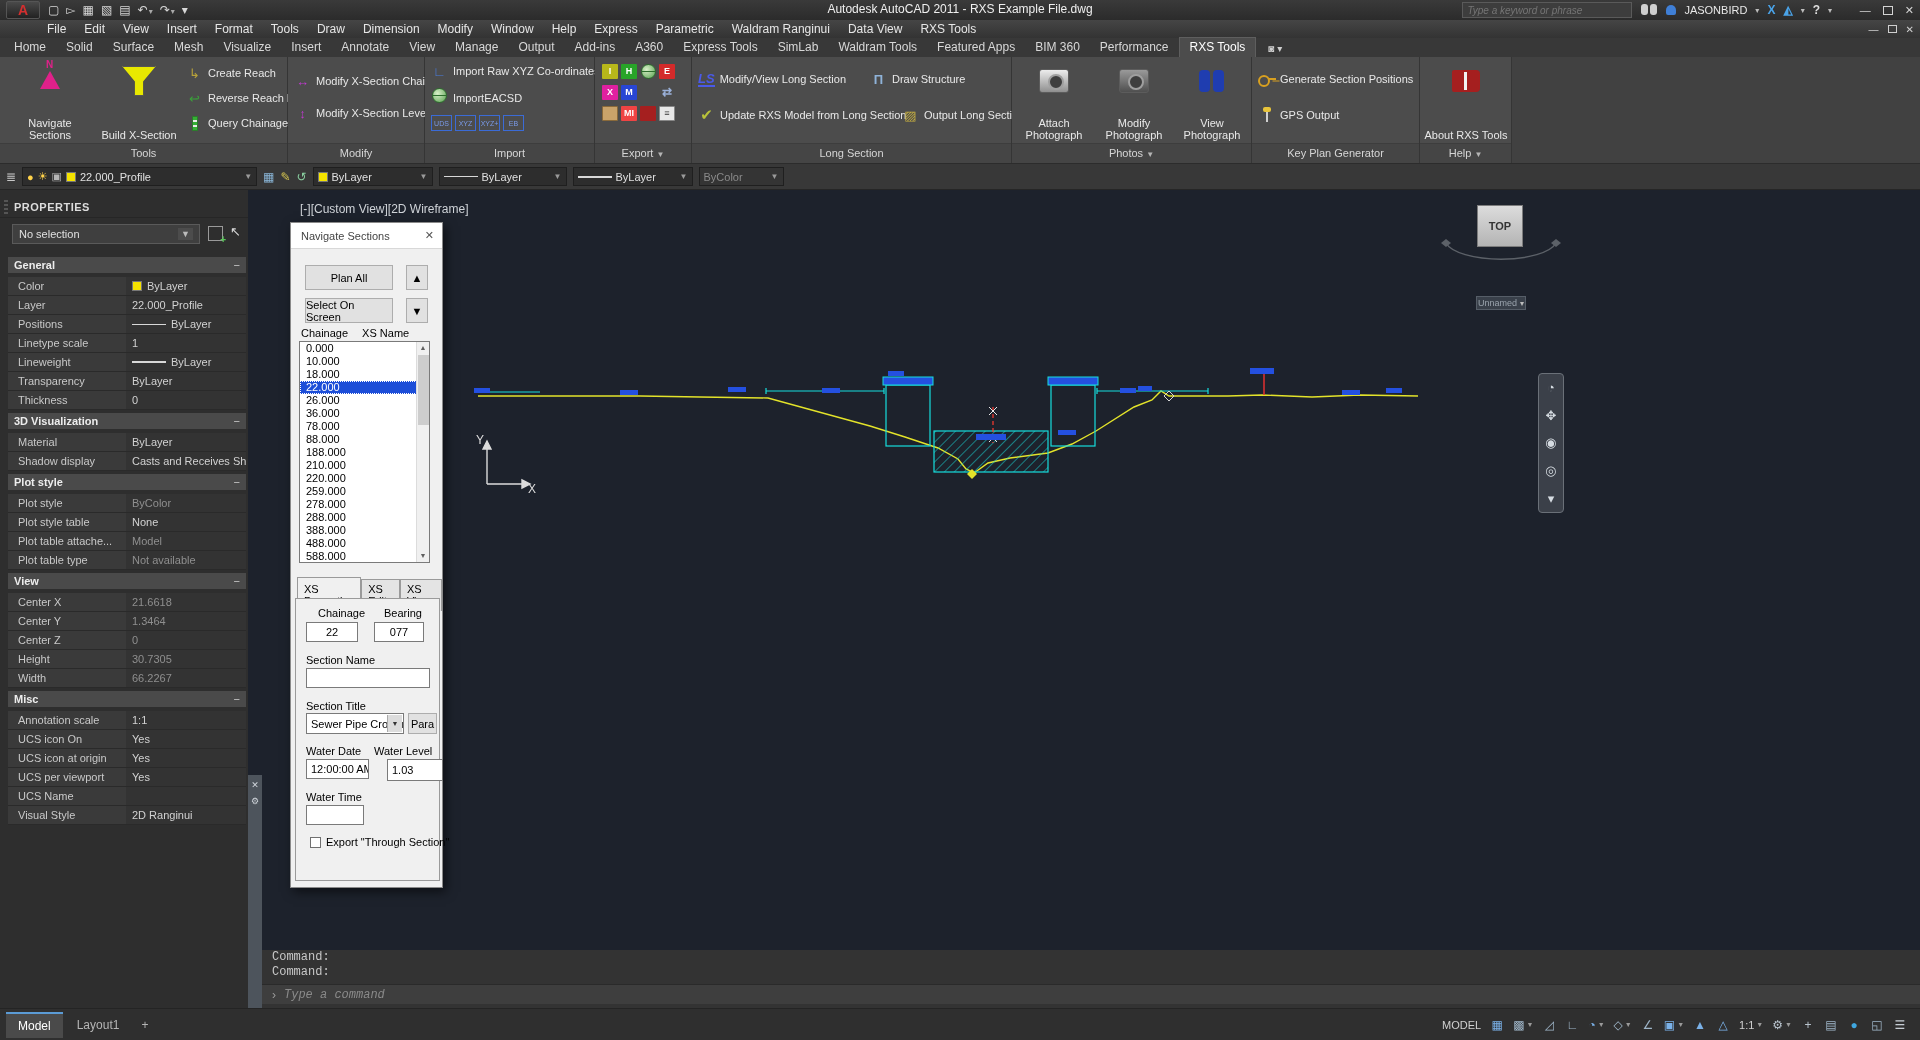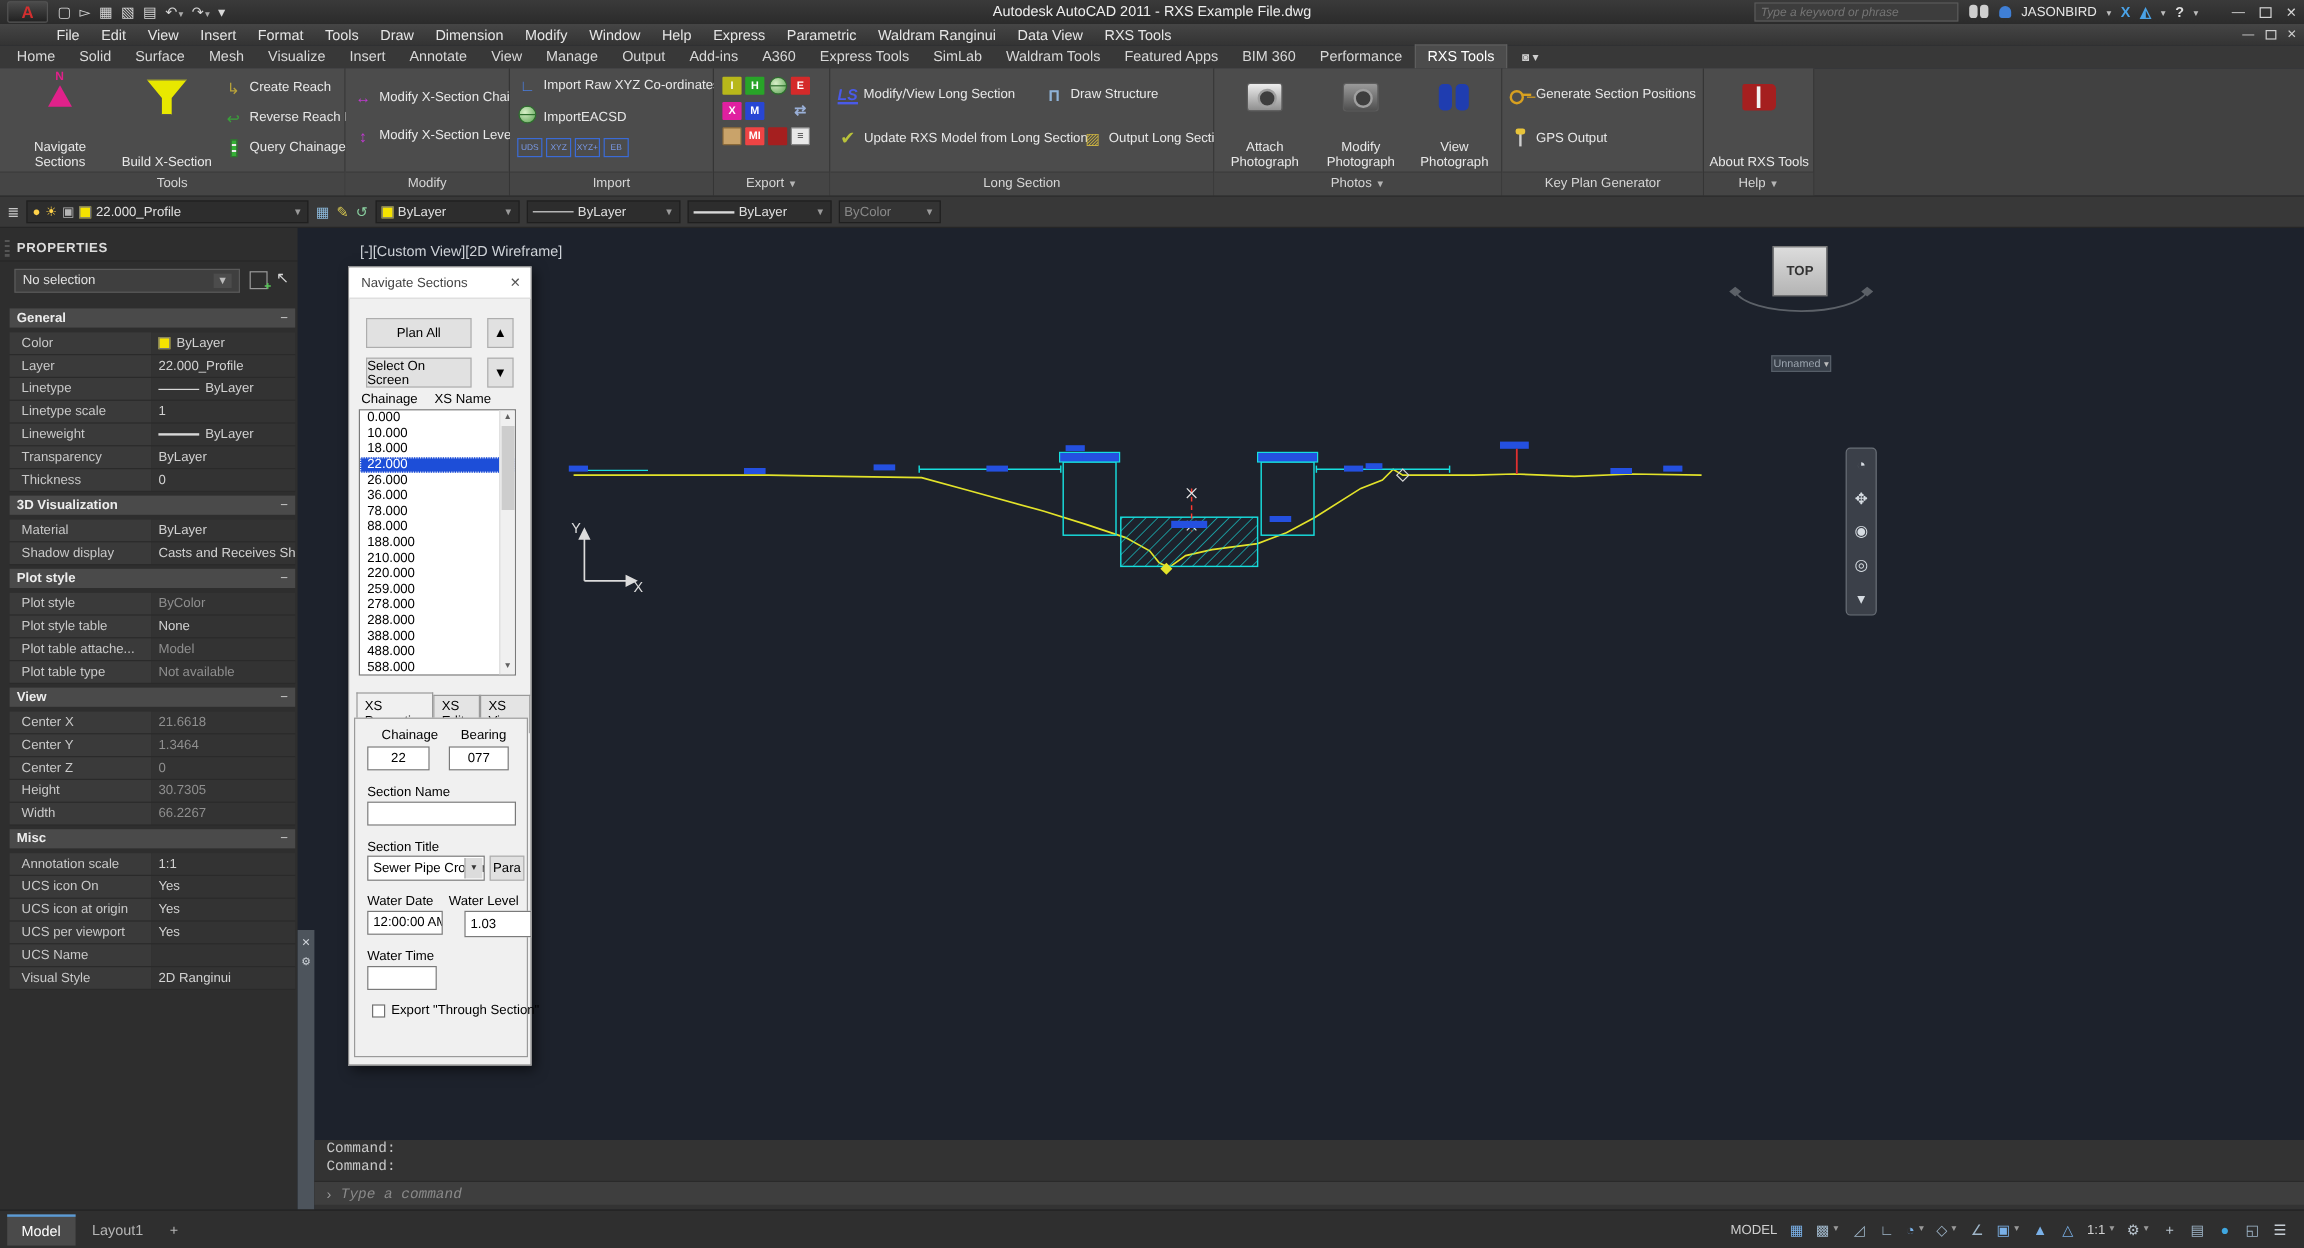--- a/index.html
+++ b/index.html
@@ -565,21 +565,21 @@
             <span>ByLayer</span>
           </div>
         </div>
         <div class="prow">
           <div class="plab">Layer</div>
           <div class="pval">
             <span>22.000_Profile</span>
           </div>
         </div>
         <div class="prow">
-          <div class="plab">Linetype</div>
+          <div class="plab">Positions</div>
           <div class="pval">
             <span class="lglyph"></span>
             <span>ByLayer</span>
           </div>
         </div>
         <div class="prow">
           <div class="plab">Linetype scale</div>
           <div class="pval">
             <span>1</span>
           </div>

